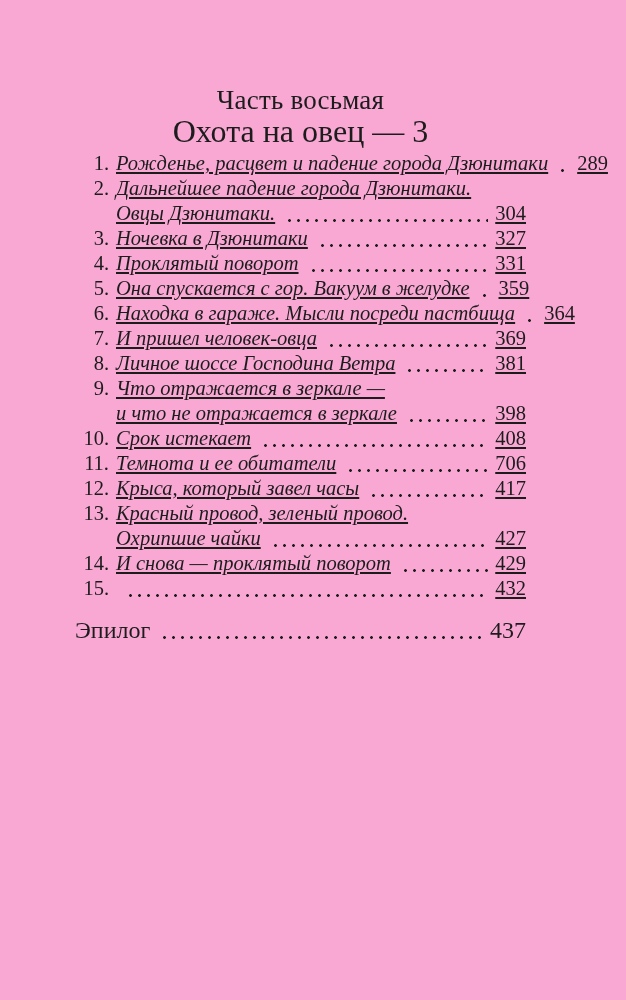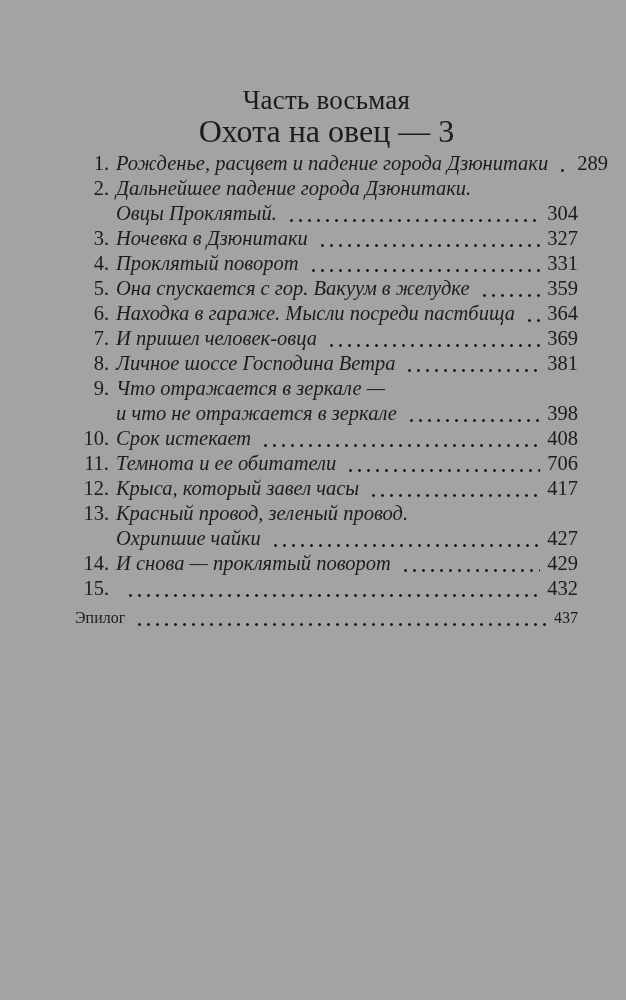--- a/index.html
+++ b/index.html
@@ -4,23 +4,23 @@
 <style>
   html, body {
     margin: 0;
     padding: 0;
     background: #ffffff;
   }
   .page {
     position: relative;
     width: 626px;
     height: 1000px;
-    background: #a3a3a3;
+    background: #f9a8d4;
     box-sizing: border-box;
-    padding: 84px 48px 0 75px;
+    padding: 84px 100px 0 75px;
     font-family: "Liberation Serif", "DejaVu Serif", serif;
     color: #1c1c1c;
     overflow: hidden;
   }
   .part-title {
     margin: 0;
     font-size: 27px;
     line-height: 32px;
     font-weight: normal;
     text-align: center;
@@ -49,20 +49,21 @@
     margin-right: 7px;
     white-space: nowrap;
   }
   .content {
     flex: 1 1 auto;
     min-width: 0;
   }
   .line {
     display: flex;
     align-items: baseline;
+    text-decoration: underline;
   }
   .title {
     font-style: italic;
     white-space: nowrap;
     flex: none;
   }
   .leader {
     flex: 1 1 0;
     min-width: 12px;
     align-self: flex-end;
@@ -73,22 +74,22 @@
     background-repeat: repeat-x;
     background-position: 0 100%;
   }
   .pagenum {
     flex: none;
     white-space: nowrap;
   }
   .epilogue-row {
     display: flex;
     align-items: baseline;
-    margin-top: 4px;
-    font-size: 16px;
+    margin-top: 17px;
+    font-size: 24px;
     line-height: 25px;
   }
   .ep-label {
     flex: none;
     white-space: nowrap;
   }
 </style>
 </head>
 <body>
 
@@ -110,21 +111,21 @@
         </div>
   </div>
 
   <div class="entry">
     <div class="num">2.</div>
     <div class="content">
           <div class="line">
             <span class="title">Дальнейшее падение города Дзюнитаки.</span>
           </div>
           <div class="line">
-            <span class="title">Овцы Проклятый.</span>
+            <span class="title">Овцы Дзюнитаки.</span>
             <span class="leader"></span>
             <span class="pagenum">304</span>
           </div>
         </div>
   </div>
 
   <div class="entry">
     <div class="num">3.</div>
     <div class="content">
           <div class="line">

